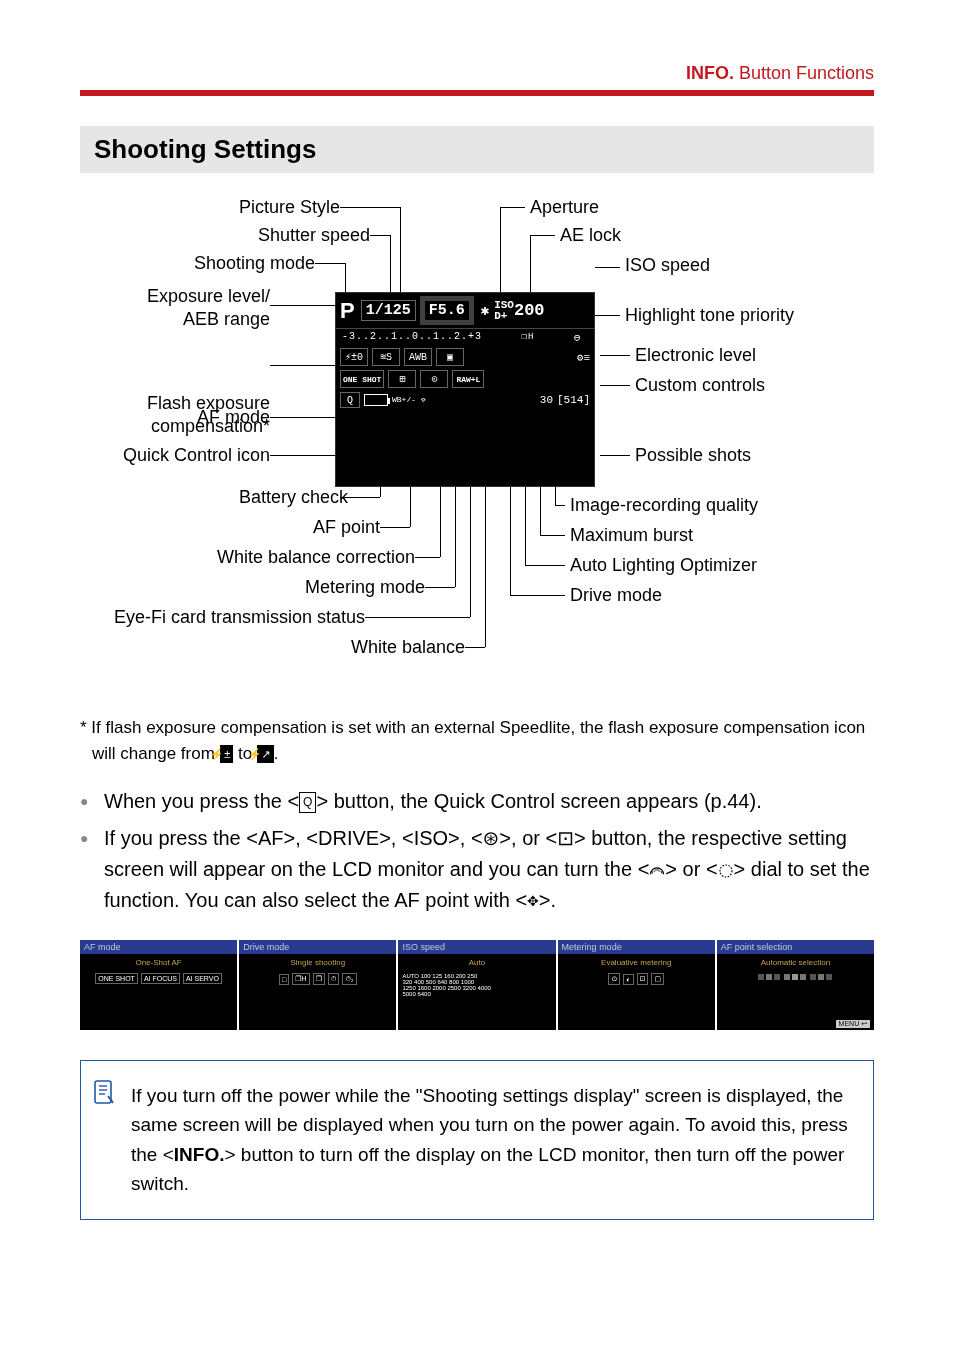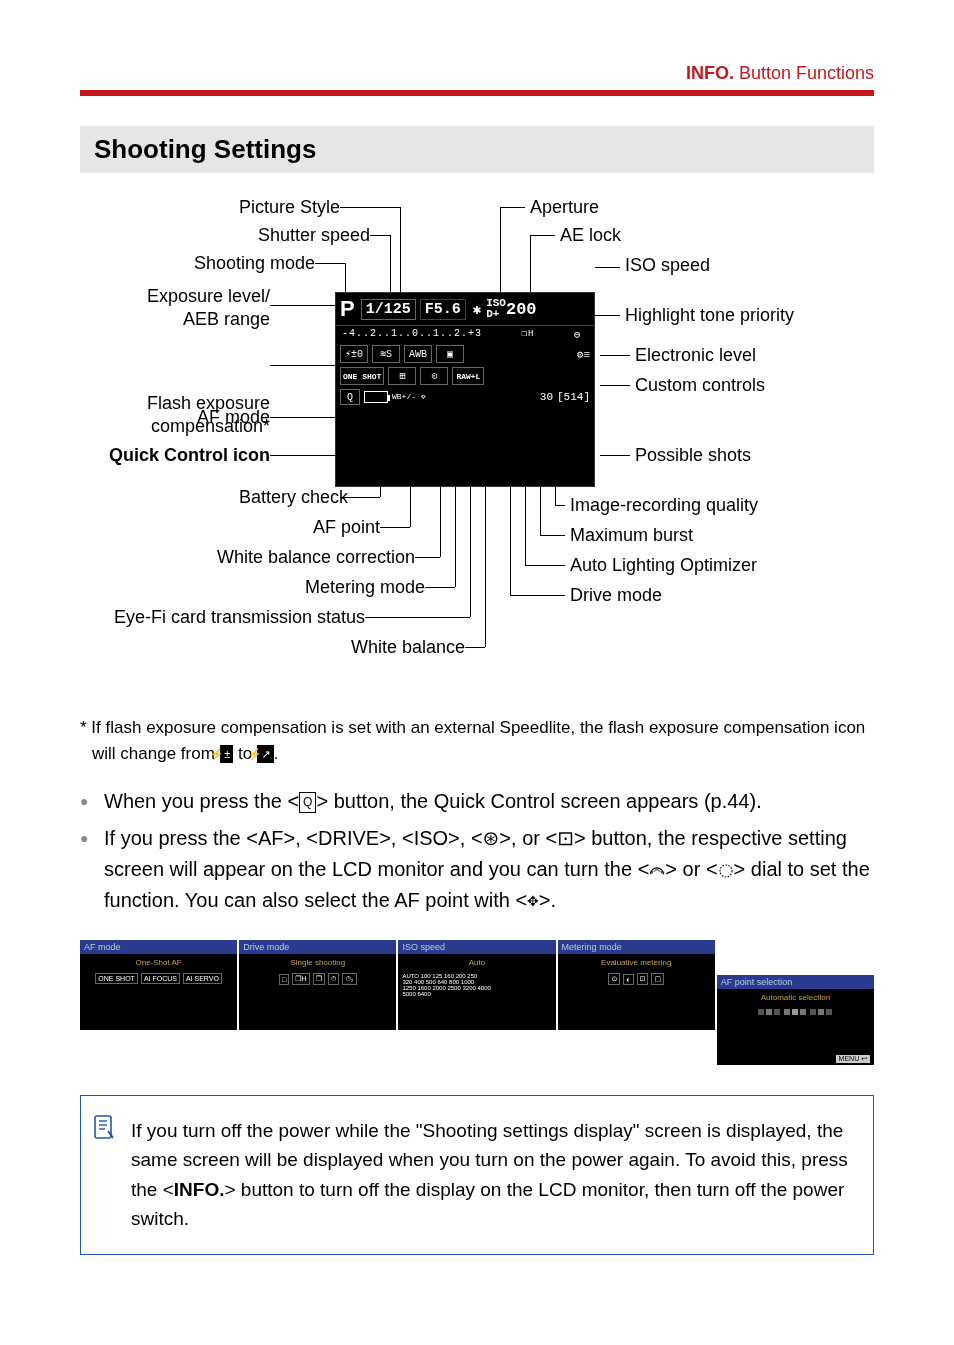--- a/index.html
+++ b/index.html
@@ -15,21 +15,21 @@
   .label { position: absolute; font-size: 18px; color: #000; white-space: nowrap; }
   .label.left { text-align: right; }
   .connector { position: absolute; background: #000; }
   .connector.h { height: 1px; }
   .connector.v { width: 1px; }
 
   .lcd { position: absolute; left: 255px; top: 95px; width: 260px; height: 195px; background: #000; border: 1px solid #333; color: #fff; font-family: "Courier New", monospace; font-size: 13px; }
   .lcd .row1 { display: flex; align-items: center; padding: 3px 4px; border-bottom: 1px solid #444; }
   .lcd .P { font-size: 22px; font-weight: bold; margin-right: 6px; font-family: Arial; }
   .lcd .shutter { border: 1px solid #666; padding: 1px 4px; font-weight: bold; margin-right: 4px; font-size: 15px; }
-  .lcd .aperture { border: 1px solid #404040; padding: 1px 4px; font-weight: bold; margin-right: 4px; font-size: 15px; }
+  .lcd .aperture { border: 5px solid #404040; padding: 1px 4px; font-weight: bold; margin-right: 4px; font-size: 15px; }
   .lcd .star { margin: 0 3px; font-size: 14px; }
   .lcd .iso-box { font-size: 11px; font-weight: bold; }
   .lcd .iso-val { font-size: 17px; font-weight: bold; }
   .lcd .row2 { padding: 2px 6px; font-size: 10px; letter-spacing: 1px; display:flex; }
   .lcd .scale { font-size: 10px; letter-spacing: 1px; }
   .lcd .elevel { width: 14px; font-size:11px; margin-left:auto; }
   .lcd .row3, .lcd .row4, .lcd .row5 { display: flex; padding: 2px 4px; gap: 4px; align-items:center; }
   .lcd .cell { border: 1px solid #666; padding: 1px 3px; font-size: 10px; display:flex; align-items:center; justify-content:center; min-width:28px; height:18px; }
   .lcd .oneshot { font-size: 8px; font-weight: bold; padding:2px 2px; }
   .lcd .q-icon { border: 1px solid #666; width: 20px; height: 16px; display:inline-flex; align-items:center; justify-content:center; font-size:10px; }
@@ -43,21 +43,21 @@
   .bullets { margin-bottom: 24px; }
   .bullet { font-size: 20px; line-height: 1.55; margin-bottom: 6px; padding-left: 24px; position: relative; }
   .bullet::before { content: "●"; position: absolute; left: 0; color: #888; font-size: 14px; top: 5px; }
   .bullet .btn { font-family: Arial; }
   .bullet .q-small { display:inline-block; border:1px solid #000; font-size:12px; padding:0 3px; vertical-align:middle; }
   .bullet .dial-icon { display:inline-block; width:16px; height:16px; vertical-align:middle; }
   .bullet .joy-icon { display:inline-block; font-size:14px; vertical-align:middle; }
 
   .thumbs { display: flex; gap: 0; margin-bottom: 30px; }
   .thumb { flex: 1; background: #000; height: 90px; position: relative; border-right: 2px solid #fff; }
-  .thumb:last-child { border-right: none; margin-top: 35px; }
+  .thumb:last-child { border-right: none; }
   .thumb .bar { background: #2a3a8f; color: #bcd; font-size: 9px; padding: 2px 4px; }
   .thumb .sub { color: #c7a04a; font-size: 8px; text-align: center; padding: 4px 2px; }
   .thumb .body { color: #fff; font-size: 7px; padding: 2px 4px; display:flex; gap:3px; flex-wrap:wrap; align-items:center; justify-content:center; }
   .thumb .body .chip { border:1px solid #666; padding:1px 2px; font-size:7px; }
 
   .note-box { border: 1px solid #1e5aa8; padding: 20px 18px 20px 50px; font-size: 19px; line-height: 1.55; position: relative; }
   .note-box .note-icon { position: absolute; left: 12px; top: 18px; width: 22px; height: 26px; }
 
   .page-num { text-align: right; font-size: 22px; margin-top: 26px; }
 
@@ -75,21 +75,21 @@
   <div class="section-title">Shooting Settings</div>
 
   <div class="diagram-wrap">
 
     <div class="label left" style="left:0; top:0; width:260px;">Picture Style</div>
     <div class="label left" style="left:0; top:28px; width:290px;">Shutter speed</div>
     <div class="label left" style="left:0; top:56px; width:235px;">Shooting mode</div>
     <div class="label left" style="left:0; top:88px; width:190px; white-space:normal; line-height:1.3;">Exposure level/<br>AEB range</div>
     <div class="label left" style="left:0; top:150px; width:190px; white-space:normal; line-height:1.3;margin-top:45px;">Flash exposure<br>compensation*</div>
     <div class="label left" style="left:0; top:210px; width:190px;">AF mode</div>
-    <div class="label left" style="left:-30px; top:248px; width:220px;font-weight:bold;">Quick Control icon</div>
+    <div class="label left" style="left:-30px; top:248px; width:220px;">Quick Control icon</div>
     <div class="label left" style="left:8px; top:290px; width:260px;">Battery check</div>
     <div class="label left" style="left:0; top:320px; width:300px;">AF point</div>
     <div class="label left" style="left:0; top:350px; width:335px;">White balance correction</div>
     <div class="label left" style="left:0; top:380px; width:345px;">Metering mode</div>
     <div class="label left" style="left:-30px; top:410px; width:315px;">Eye-Fi card transmission status</div>
     <div class="label left" style="left:0; top:440px; width:385px;">White balance</div>
 
     <div class="label" style="left:450px; top:0;">Aperture</div>
     <div class="label" style="left:480px; top:28px;">AE lock</div>
     <div class="label" style="left:545px; top:58px;">ISO speed</div>
@@ -153,21 +153,21 @@
         <span class="shutter">1/125</span>
         <span class="aperture">F5.6</span>
         <span class="star">✱</span>
         <span style="display:flex; flex-direction:column; line-height:1; margin-left:2px;">
           <span class="iso-box">ISO</span>
           <span class="iso-box">D+</span>
         </span>
         <span class="iso-val">200</span>
       </div>
       <div class="row2">
-        <span class="scale">-4..2..1..0..1..2.+3</span>
+        <span class="scale">-3..2..1..0..1..2.+3</span>
         <span style="margin-left:auto; font-size:9px;">❐H</span>
         <span class="elevel">⊖</span>
       </div>
       <div class="row3">
         <span class="cell">⚡<span>±0</span></span>
         <span class="cell">≋<span>S</span></span>
         <span class="cell">AWB</span>
         <span class="cell">▣</span>
         <span style="margin-left:auto; font-size:11px;">⚙≡</span>
       </div>

